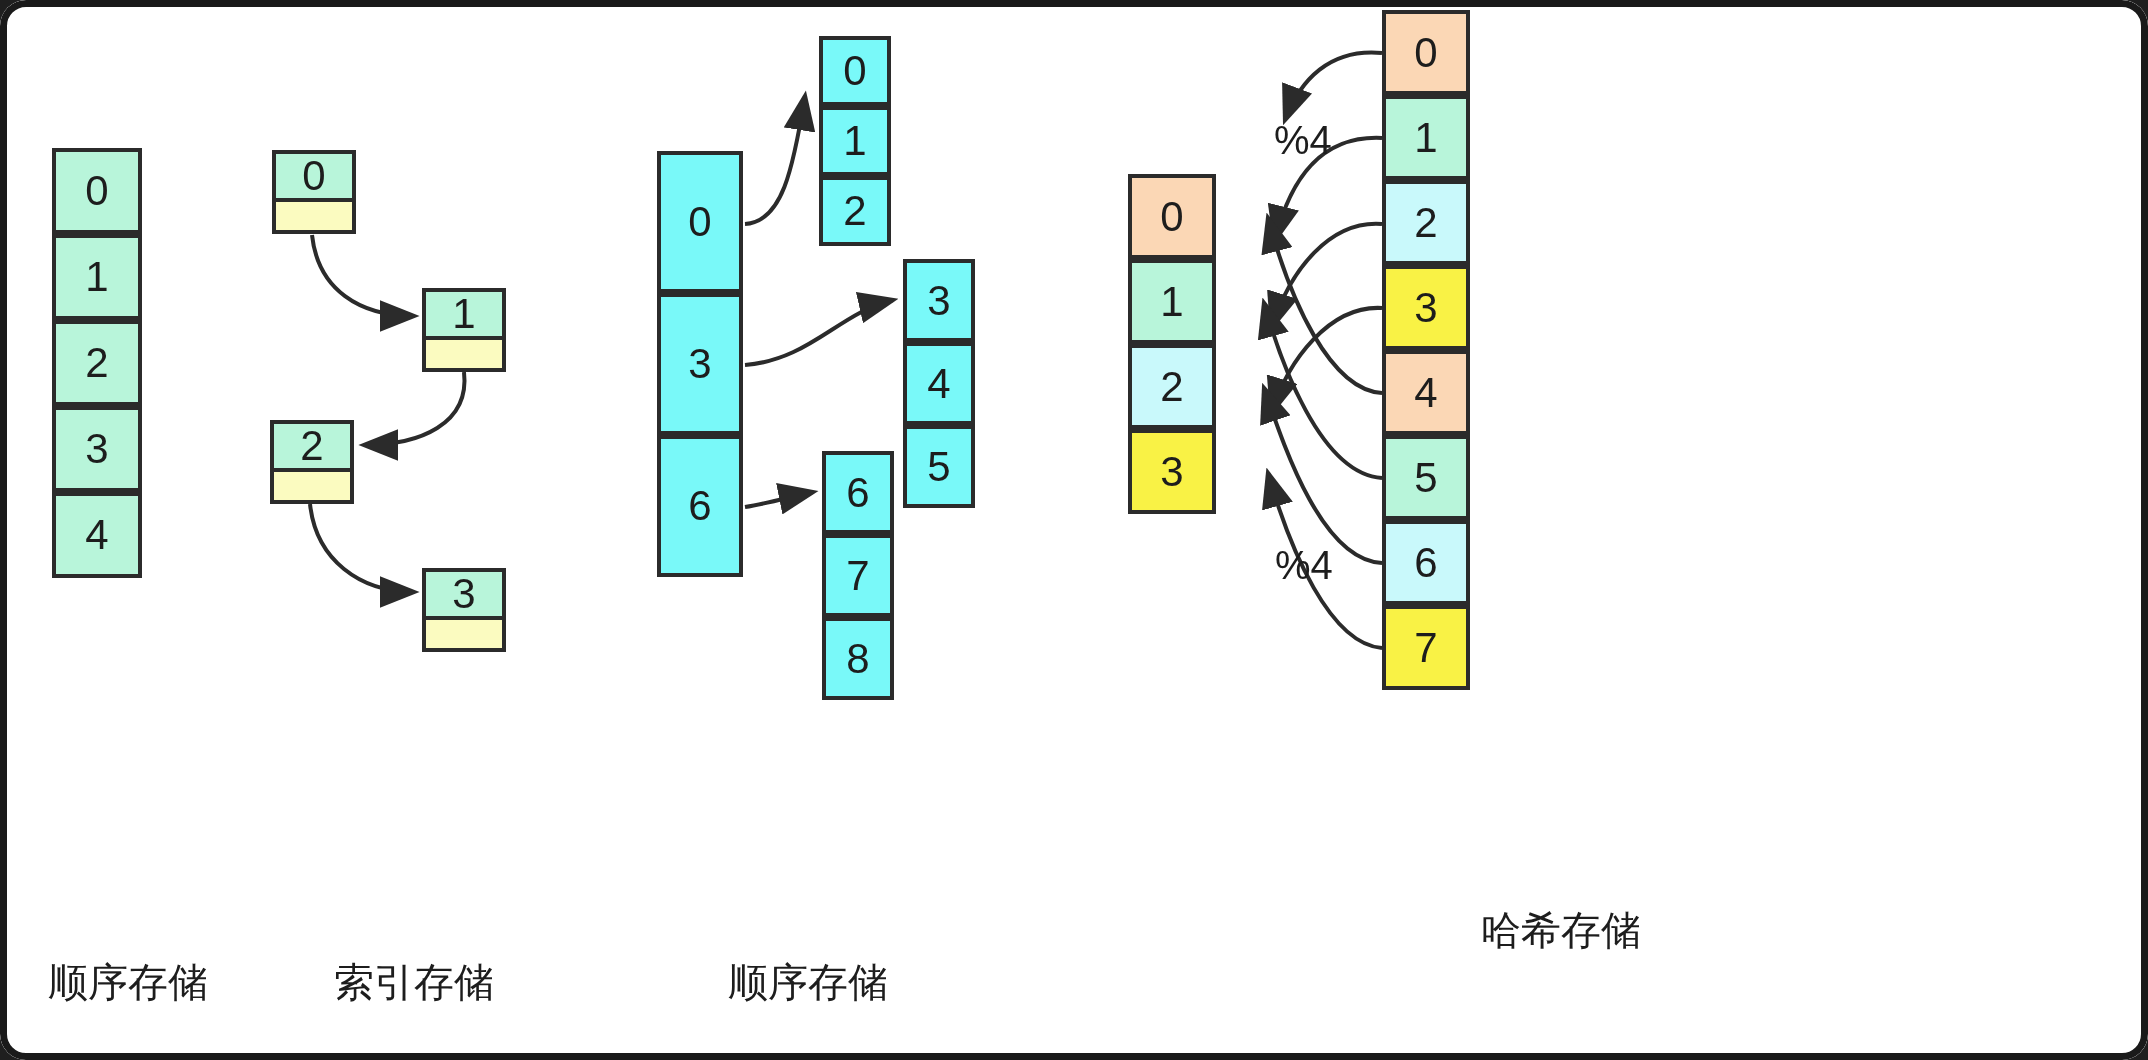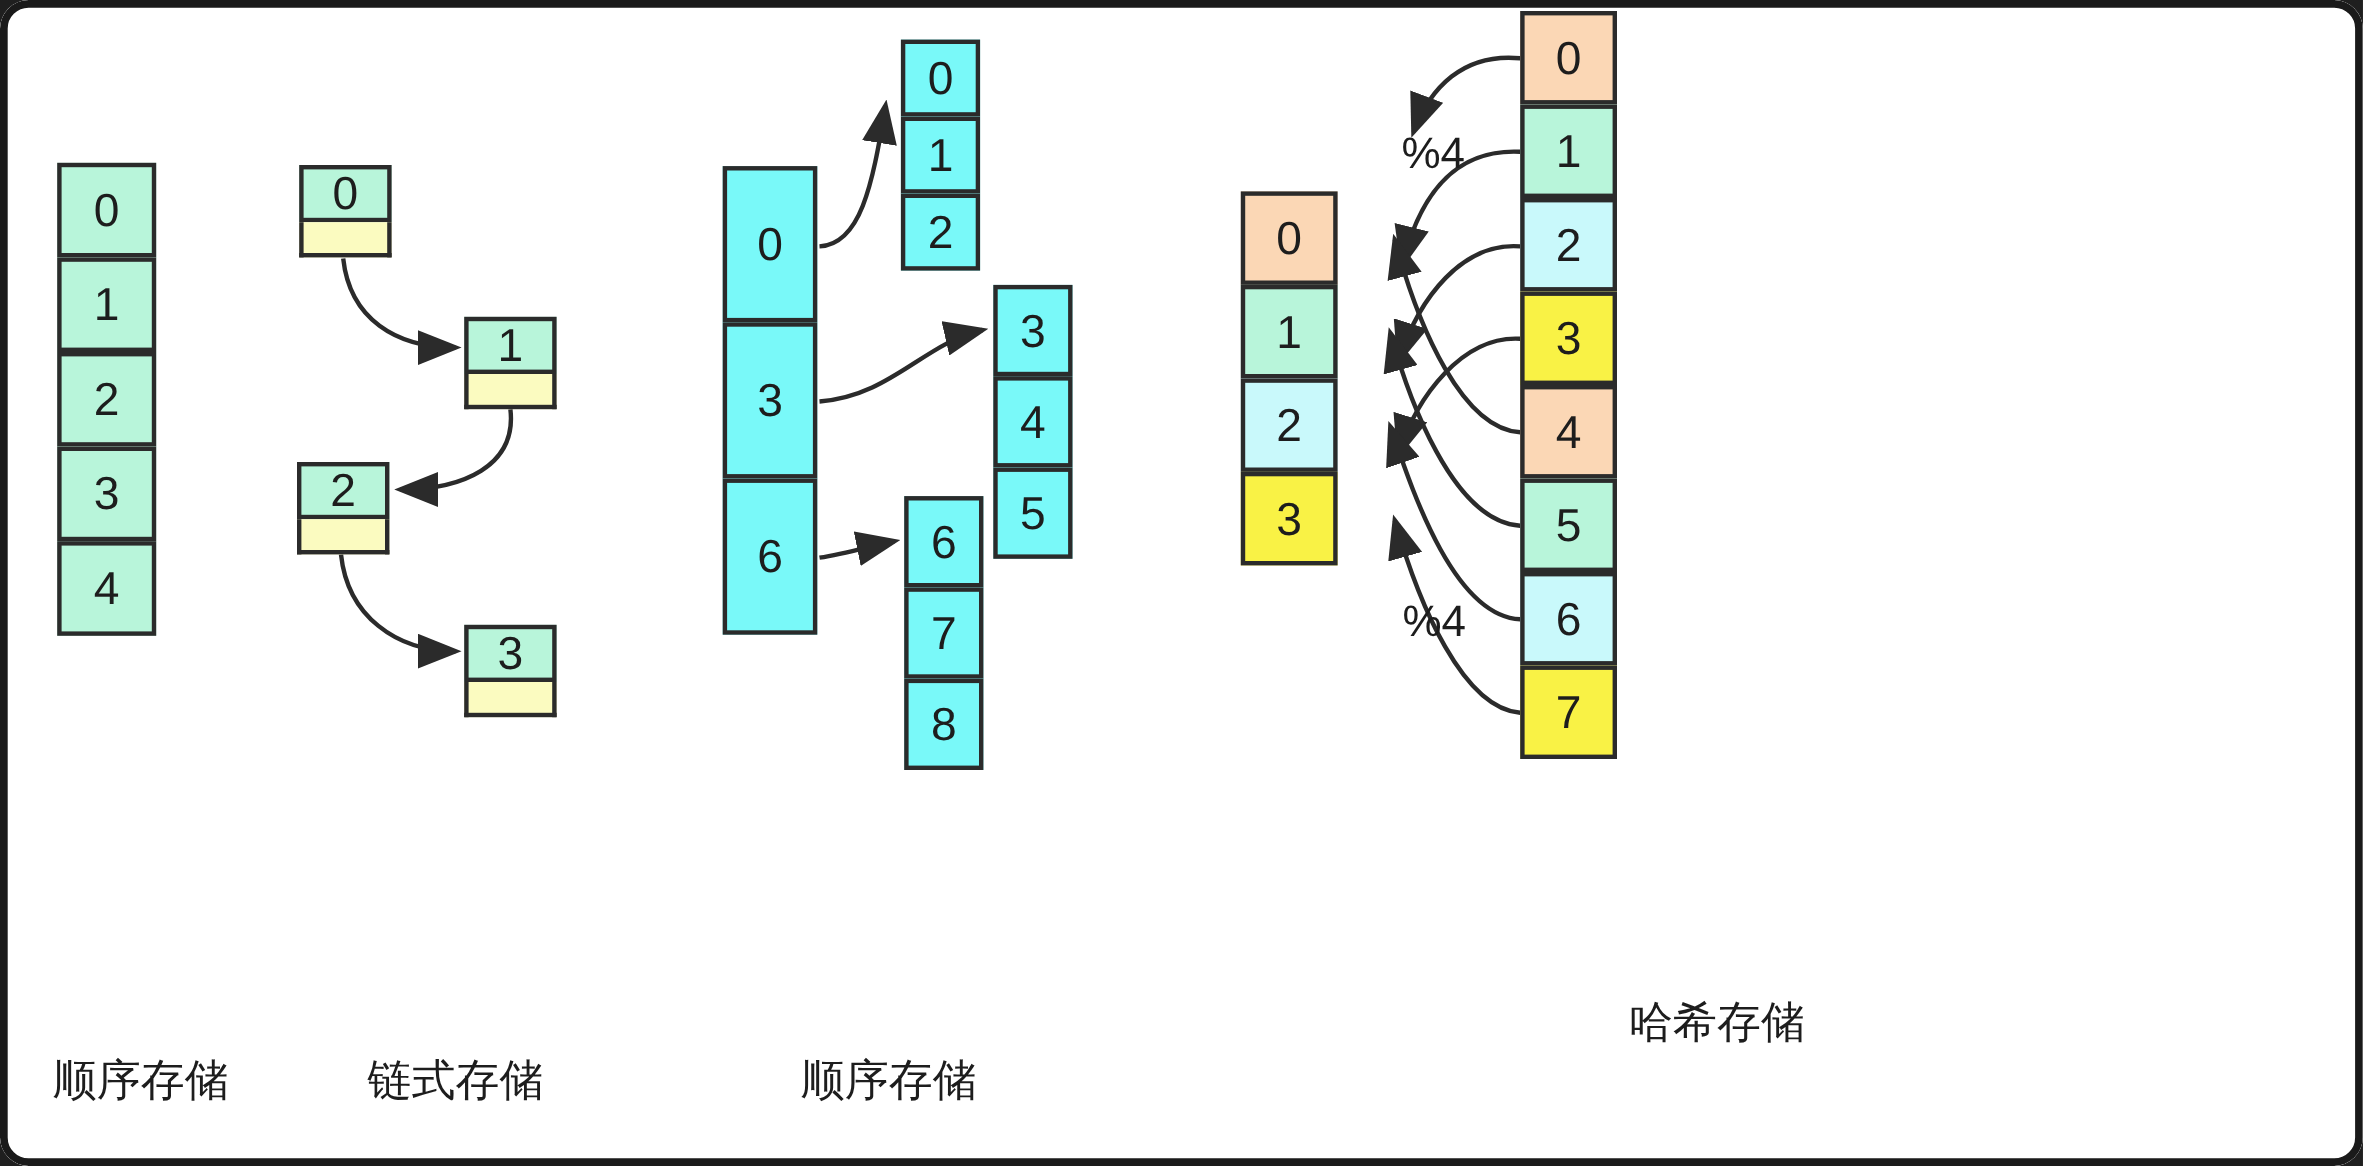--- a/index.html
+++ b/index.html
@@ -120,21 +120,21 @@
     </g>
   </svg>
 
   <div id="layout">
       <div class="caption" style="left: 48px; top: 962px;">顺序存储</div>
       <div class="cell" style="left: 52px; top: 148px; width: 90px; height: 86px; background: rgb(184, 245, 218);">0</div>
       <div class="cell" style="left: 52px; top: 234px; width: 90px; height: 86px; background: rgb(184, 245, 218);">1</div>
       <div class="cell" style="left: 52px; top: 320px; width: 90px; height: 86px; background: rgb(184, 245, 218);">2</div>
       <div class="cell" style="left: 52px; top: 406px; width: 90px; height: 86px; background: rgb(184, 245, 218);">3</div>
       <div class="cell" style="left: 52px; top: 492px; width: 90px; height: 86px; background: rgb(184, 245, 218);">4</div>
-      <div class="caption" style="left: 334px; top: 962px;">链式存储</div>
+      <div class="caption" style="left: 334px; top: 962px;">索引存储</div>
       <div class="node" style="left: 272px; top: 150px; width: 84px;">
         <div class="data" style="height: 52px; background: rgb(184, 245, 218);">0</div>
         <div class="ptr" style="height: 32px; background: rgb(251, 251, 192);"></div>
       </div>
       <div class="node" style="left: 422px; top: 288px; width: 84px;">
         <div class="data" style="height: 52px; background: rgb(184, 245, 218);">1</div>
         <div class="ptr" style="height: 32px; background: rgb(251, 251, 192);"></div>
       </div>
       <div class="node" style="left: 270px; top: 420px; width: 84px;">
         <div class="data" style="height: 52px; background: rgb(184, 245, 218);">2</div>

